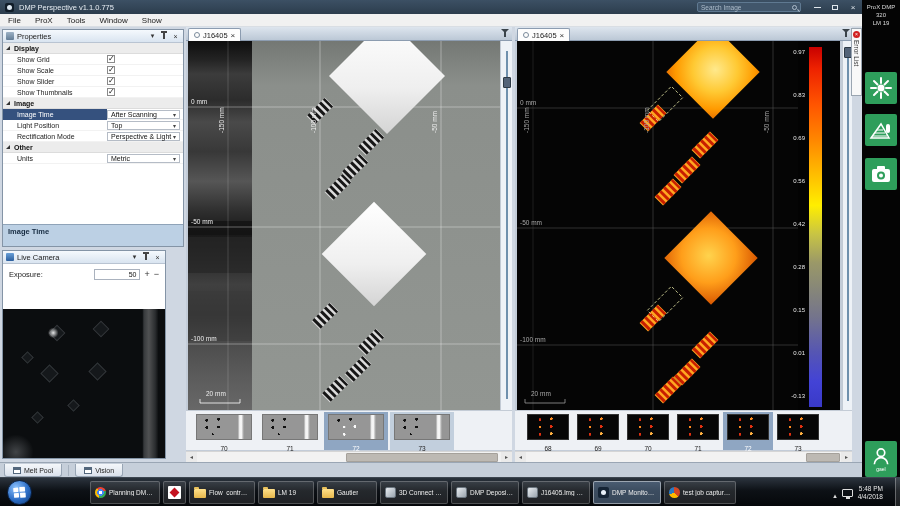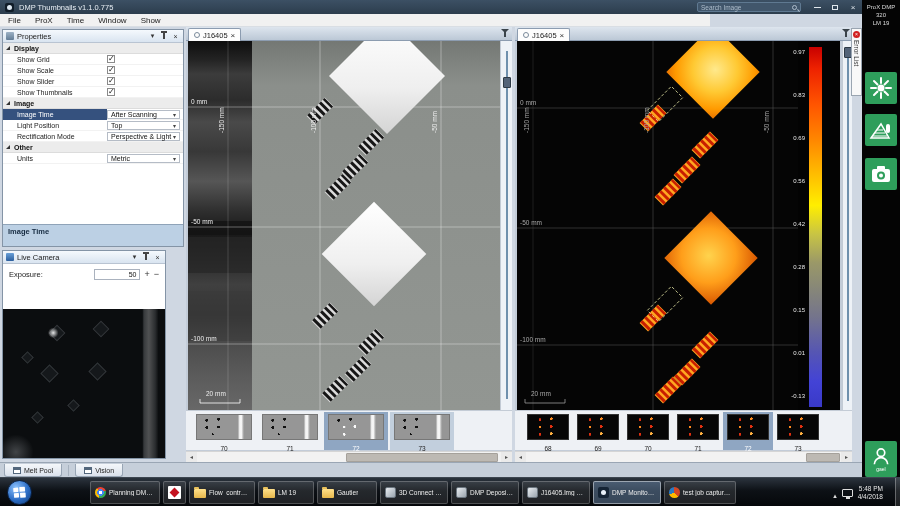--- a/index.html
+++ b/index.html
@@ -14,21 +14,21 @@
   .searchbox { position:absolute; left:697px; top:2px; width:104px; height:10px; background:#41566b; border:1px solid #5f7失a; border:1px solid #5f7991; border-radius:2px; color:#aebdcb; font-size:6.5px; display:flex; align-items:center; padding:0 3px; justify-content:space-between; }
   .mag { width:5px; height:5px; border:1px solid #aebdcb; border-radius:50%; position:relative; }
   .mag::after { content:""; position:absolute; left:4px; top:4px; width:3px; height:1px; background:#aebdcb; transform:rotate(45deg); }
   .winbtns { position:absolute; right:4px; top:0; height:14px; display:flex; gap:8px; align-items:center; }
   .wb { width:10px; height:10px; display:flex; align-items:center; justify-content:center; color:#dfe6ec; font-size:8px; cursor:default; }
   .g-min { width:7px; height:1px; background:#dfe6ec; display:inline-block; }
   .g-res { width:6px; height:5px; border:1px solid #dfe6ec; display:inline-block; }
   .g-close::before { content:"×"; }
 
   
-  .menubar { left:0; top:14px; width:710px; height:13px; background:#f1f1f1; border-bottom:1px solid #d9dee4; display:flex; align-items:center; gap:14px; padding-left:8px; font-size:8px; color:#222; }
+  .menubar { left:0; top:14px; width:862px; height:13px; background:#f1f1f1; border-bottom:1px solid #d9dee4; display:flex; align-items:center; gap:14px; padding-left:8px; font-size:8px; color:#222; }
 
   
   .panel { border:1px solid #8494a6; background:#fff; }
   .phead { height:13px; background:linear-gradient(#f5f9fd,#d9e4f0); border-bottom:1px solid #b9c4d2; display:flex; align-items:center; font-size:7.5px; color:#222; padding:0 3px; gap:3px;justify-content:space-between; }
   .phead .sp { flex:1; }
   .hico { width:8px; height:8px; background:linear-gradient(#9db2c6,#637d96); border-radius:1px; }
   .hbtn { font-size:7px; color:#333; width:9px; text-align:center; cursor:default; }
   .g-chev::before { content:"▾"; }
   .pin { width:2px; height:6px; background:#444; position:relative; margin:0 3px; }
   .pin::after { content:""; position:absolute; left:-2px; top:-2px; width:6px; height:2px; background:#444; }
@@ -157,40 +157,40 @@
   .clock { text-align:right; font-size:6.5px; line-height:8px; }
   .showdesk { position:absolute; right:0; top:0; width:5px; height:29px; background:rgba(255,255,255,.10); border-left:1px solid rgba(255,255,255,.3); }
 </style>
 </head>
 <body>
 
 <div id="screen">
 
   <div class="abs titlebar">
     <span class="appicon"></span>
-    <span>DMP Thumbnails v1.1.0.775</span>
+    <span>DMP Perspective v1.1.0.775</span>
     <div class="searchbox">
       <span>Search Image</span>
       <span class="mag"></span>
     </div>
     <div class="winbtns">
       <span class="wb">
           <span class="g-min"></span>
         </span>
       <span class="wb">
           <span class="g-res"></span>
         </span>
       <span class="wb g-close"></span>
     </div>
   </div>
 
   <div class="abs menubar">
     <span>File</span>
     <span>ProX</span>
-    <span>Time</span>
+    <span>Tools</span>
     <span>Window</span>
     <span>Show</span>
   </div>
 
   <div class="abs panel" style="left:2px; top:29px; width:182px; height:218px;">
     <div class="phead">
       <span class="hico"></span>
       <span>Properties</span>
       <span class="sp"></span>
       <span class="hbtn g-chev"></span>

